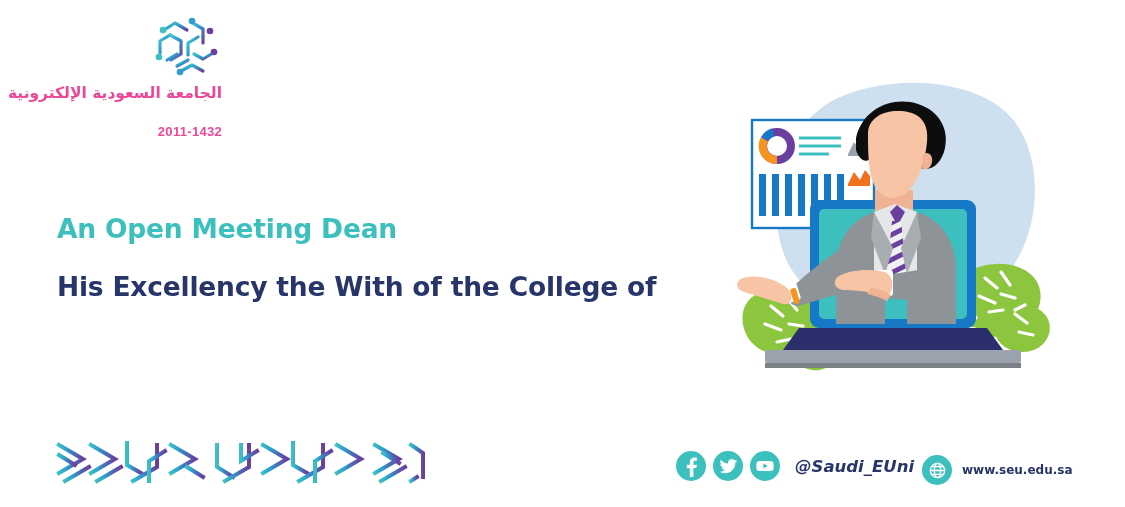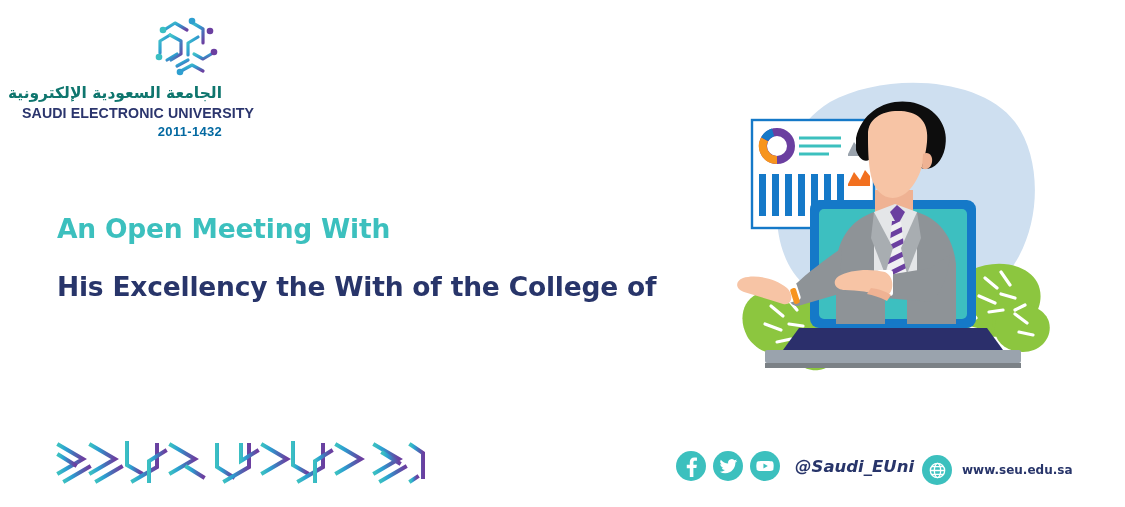--- a/index.html
+++ b/index.html
@@ -19,39 +19,39 @@
   }
   #logo-mark {
     position:absolute; left:125px; top:4px;
     width:80px; height:72px;
   }
   #logo-arabic {
     position:absolute; left:0; top:80px; width:200px;
     text-align:right; direction:rtl;
     font-family:"DejaVu Sans", sans-serif;
     font-size:15.5px; font-weight:bold;
-    color:#0f766e; letter-spacing:0px;
+    color:#ec4899; letter-spacing:0px;
     line-height:1;
     white-space:nowrap;
   }
   #logo-english {
     position:absolute; left:0; top:100px; width:200px;
     text-align:right;
     font-family:"Liberation Sans", sans-serif;
     font-size:14.2px; font-weight:bold;
     color:#2b356d; letter-spacing:0.1px;
     line-height:1.05;
     white-space:nowrap;
   }
   #logo-year {
     position:absolute; left:0; top:118px; width:200px;
     text-align:right;
     font-family:"Liberation Sans", sans-serif;
     font-size:13px; font-weight:bold;
-    color:#0369a1; letter-spacing:0.3px;
+    color:#ec4899; letter-spacing:0.3px;
   }
 
   
   #headline-block {
     position:absolute; left:57px; top:200px; width:640px;
   }
   .headline-line {
     font-family:"DejaVu Sans", sans-serif;
     font-weight:bold;
     font-size:26.5px;
@@ -135,26 +135,25 @@
       <circle cx="45" cy="11" r="3.3"></circle>
       <circle cx="33" cy="62" r="3.3"></circle>
     </g>
     <g fill="#6b3fa0">
       <circle cx="63" cy="21" r="3.3"></circle>
       <circle cx="67" cy="42" r="3.3"></circle>
     </g>
   </svg>
 
   <div id="logo-arabic">الجامعة السعودية الإلكترونية</div>
-  <div id="logo-english">SAUDI ELECTRONIC UNIVERSITY</div>
   <div id="logo-year">2011-1432</div>
 </div>
 
 <div id="headline-block">
-  <div class="headline-line" id="headline-line-1">An Open Meeting With</div>
+  <div class="headline-line" id="headline-line-1">An Open Meeting Dean</div>
   <div class="headline-line" id="headline-line-2">His Excellency the With of the College of</div>
 </div>
 
 <svg id="circuit-pattern" viewBox="0 0 395 52">
   <defs>
     <linearGradient id="lgBand" x1="0" y1="0" x2="1" y2="0">
       <stop offset="0%" stop-color="#3bbfc2"></stop>
       <stop offset="30%" stop-color="#2b9fd2"></stop>
       <stop offset="62%" stop-color="#4a6cb5"></stop>
       <stop offset="100%" stop-color="#6b3fa0"></stop>

